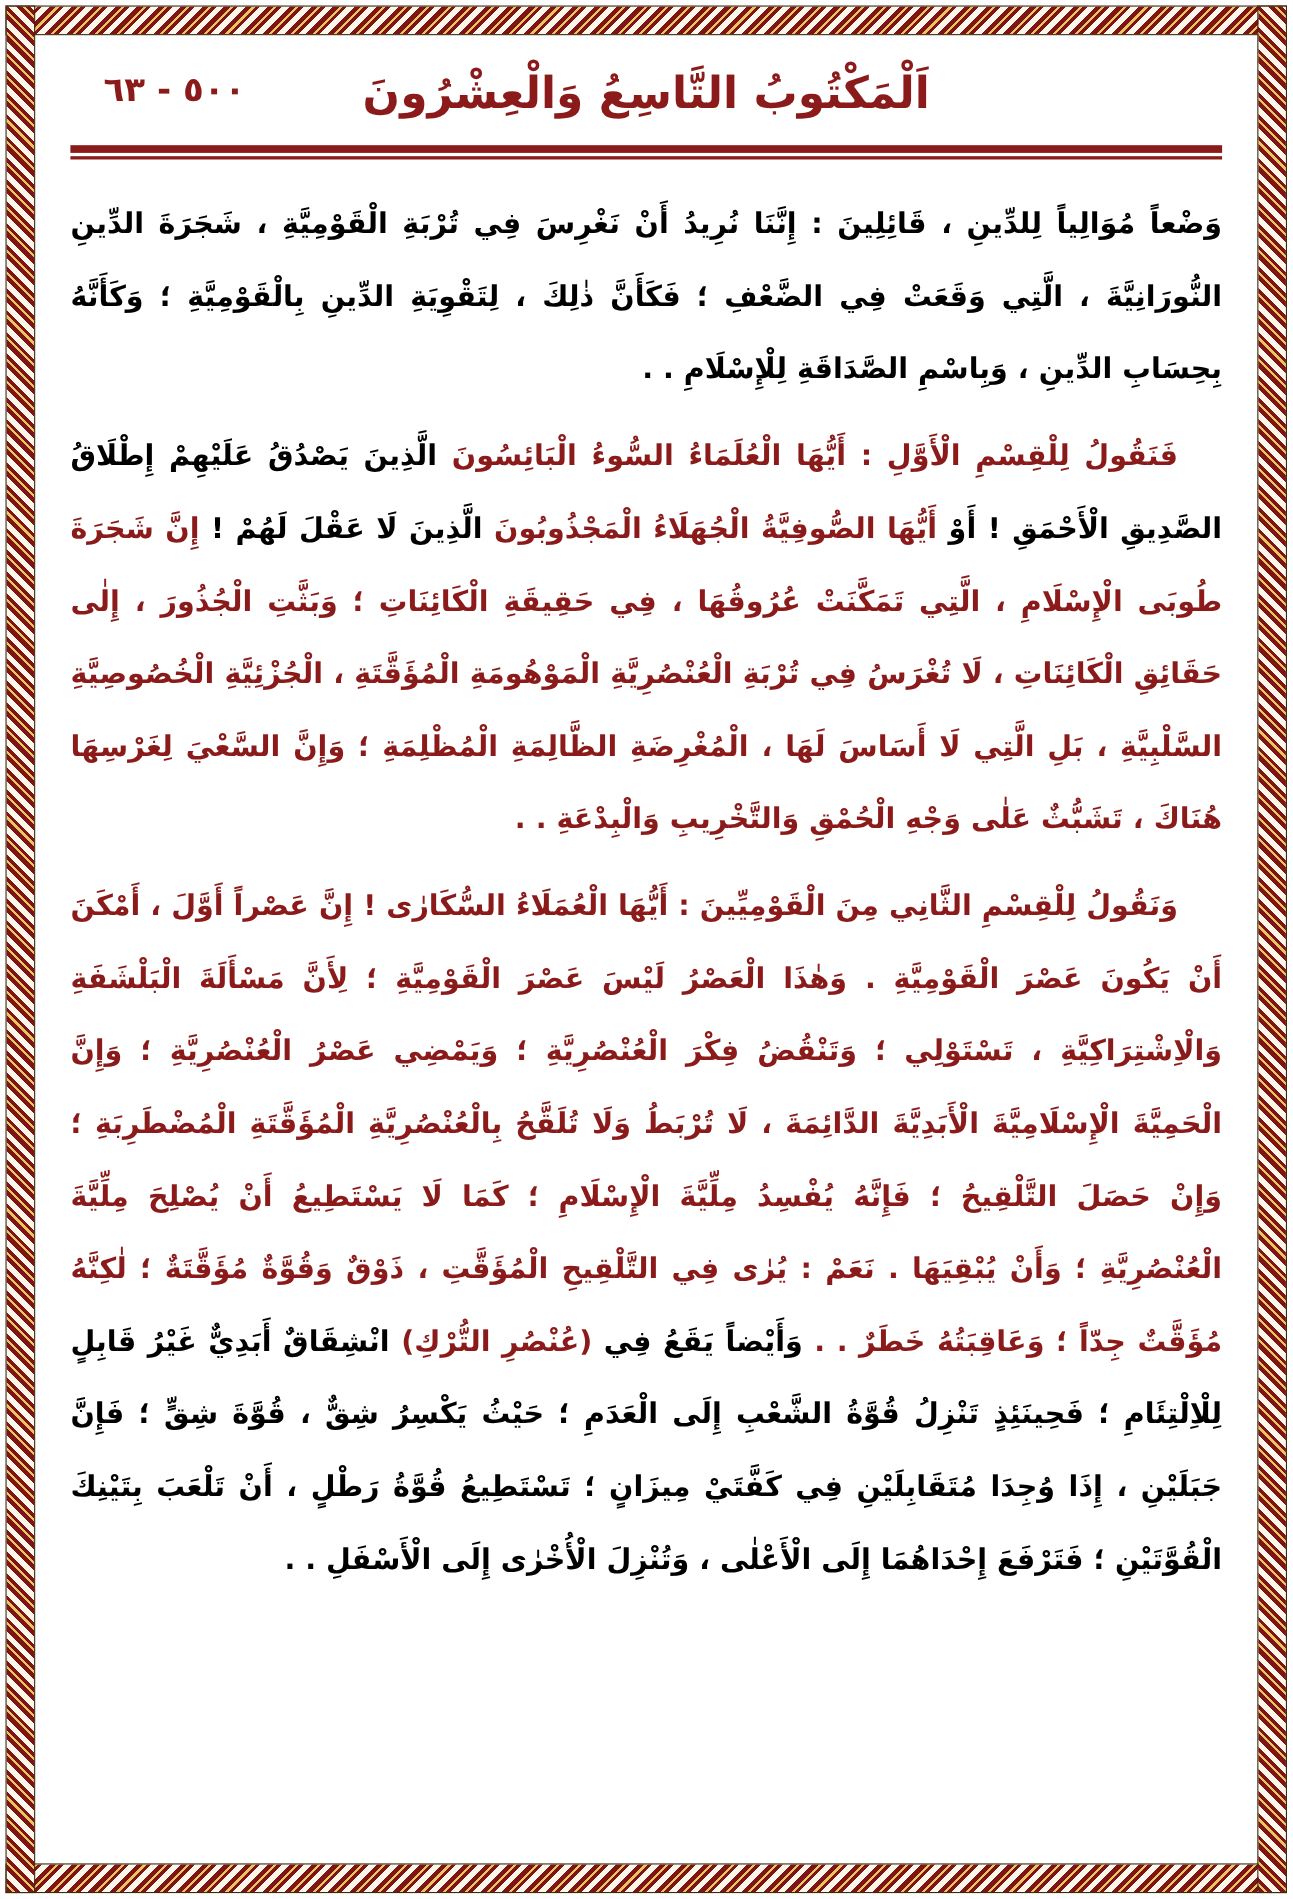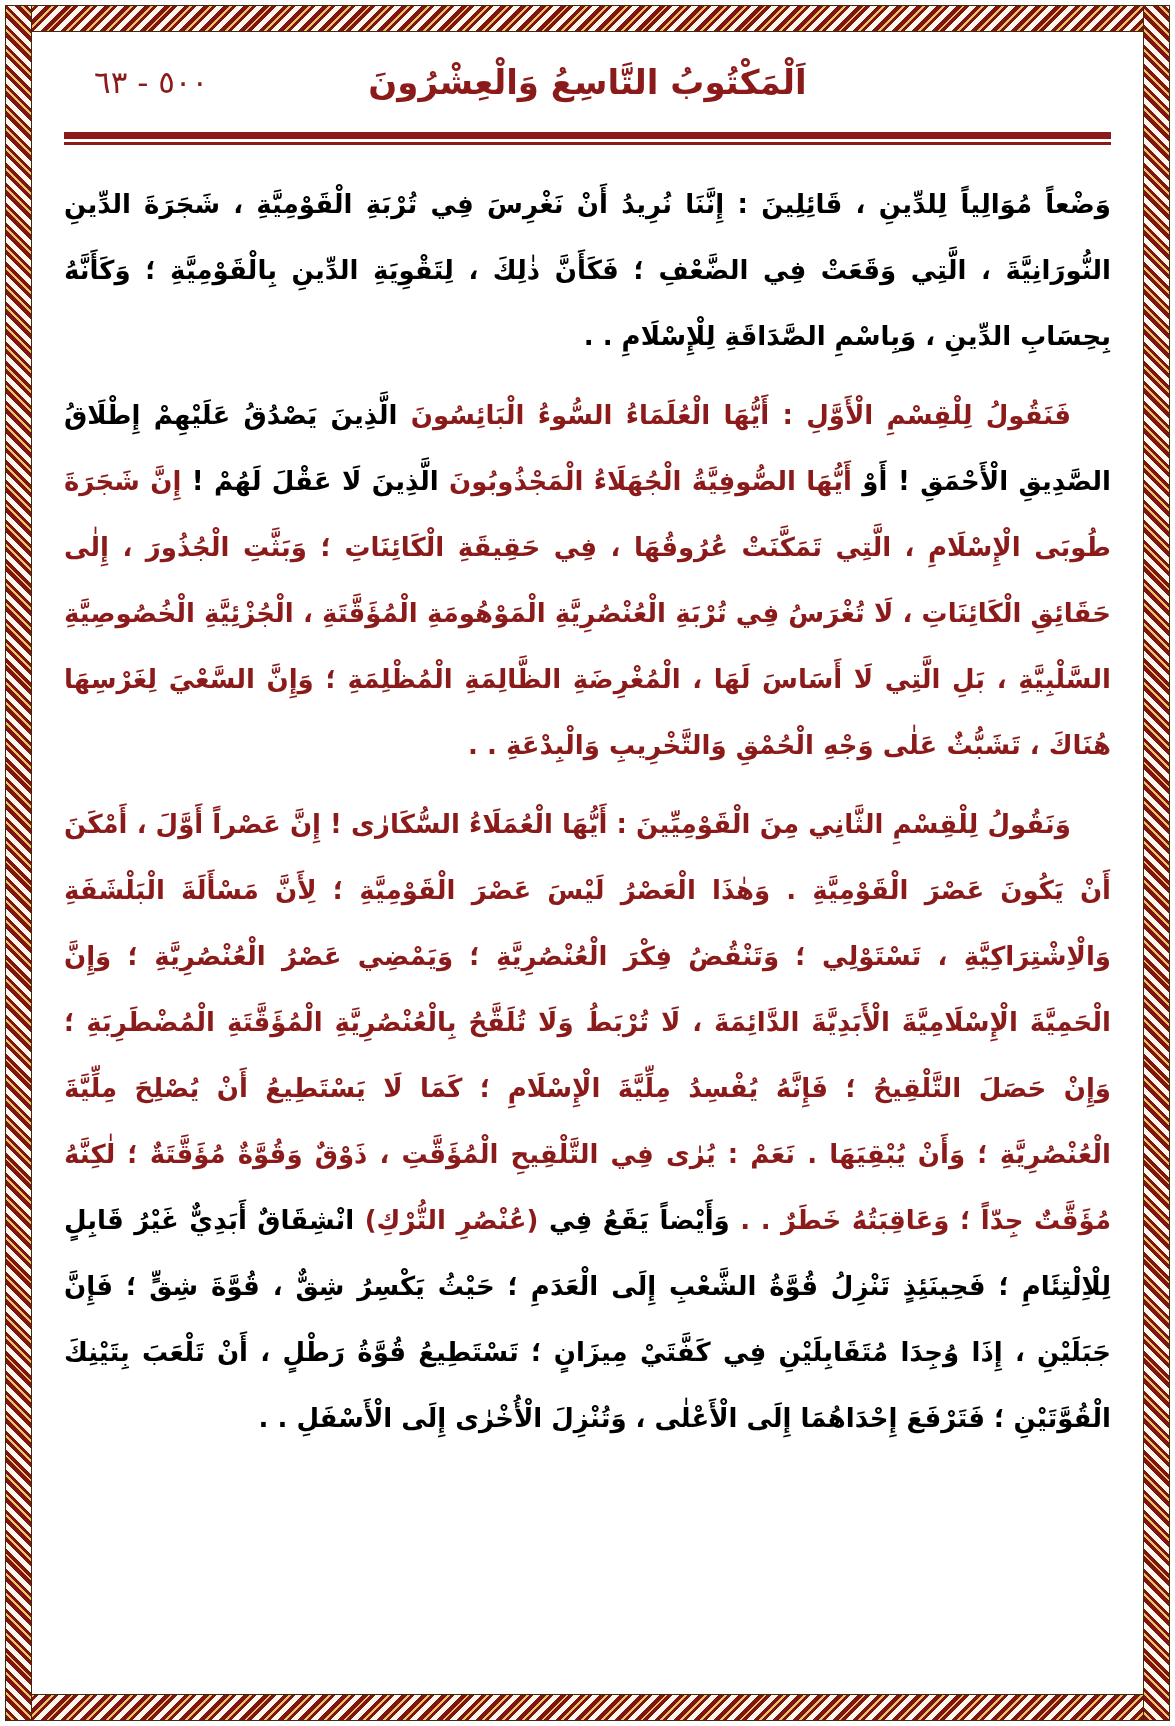--- a/index.html
+++ b/index.html
@@ -46,31 +46,31 @@
   .hdr{
     position:relative;
     height:78px;
   }
   .hdr-title{
     position:absolute;
     right:50%;
     transform:translateX(50%);
     top:12px;
     color:var(--accent);
-    font-size:34px;
+    font-size:40px;
     font-weight:bold;
     white-space:nowrap;
   }
   .hdr-num{
     position:absolute;
     left:30px;
     top:14px;
     color:var(--accent);
     font-size:31px;
-    font-weight:normal;
+    font-weight:bold;
     letter-spacing:2px;
     white-space:nowrap;
   }
   .rule-thick{height:7px;background:var(--accent);margin-top:4px;}
   .rule-thin{height:3px;background:var(--accent);margin-top:3px;}
 
   .body-text{
     margin-top:26px;
     font-size:26px;
     font-weight:bold;

